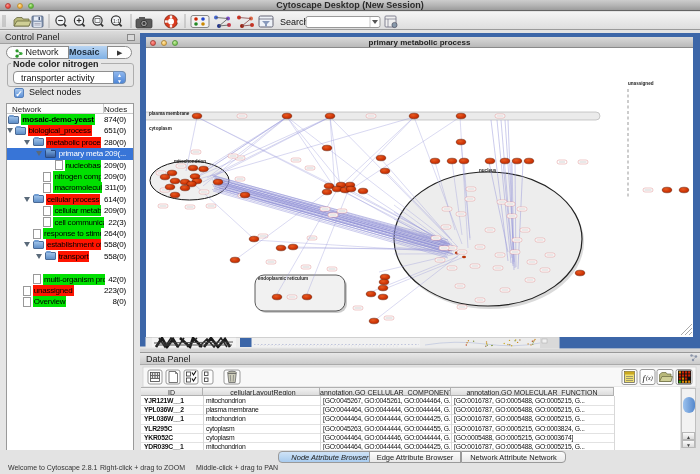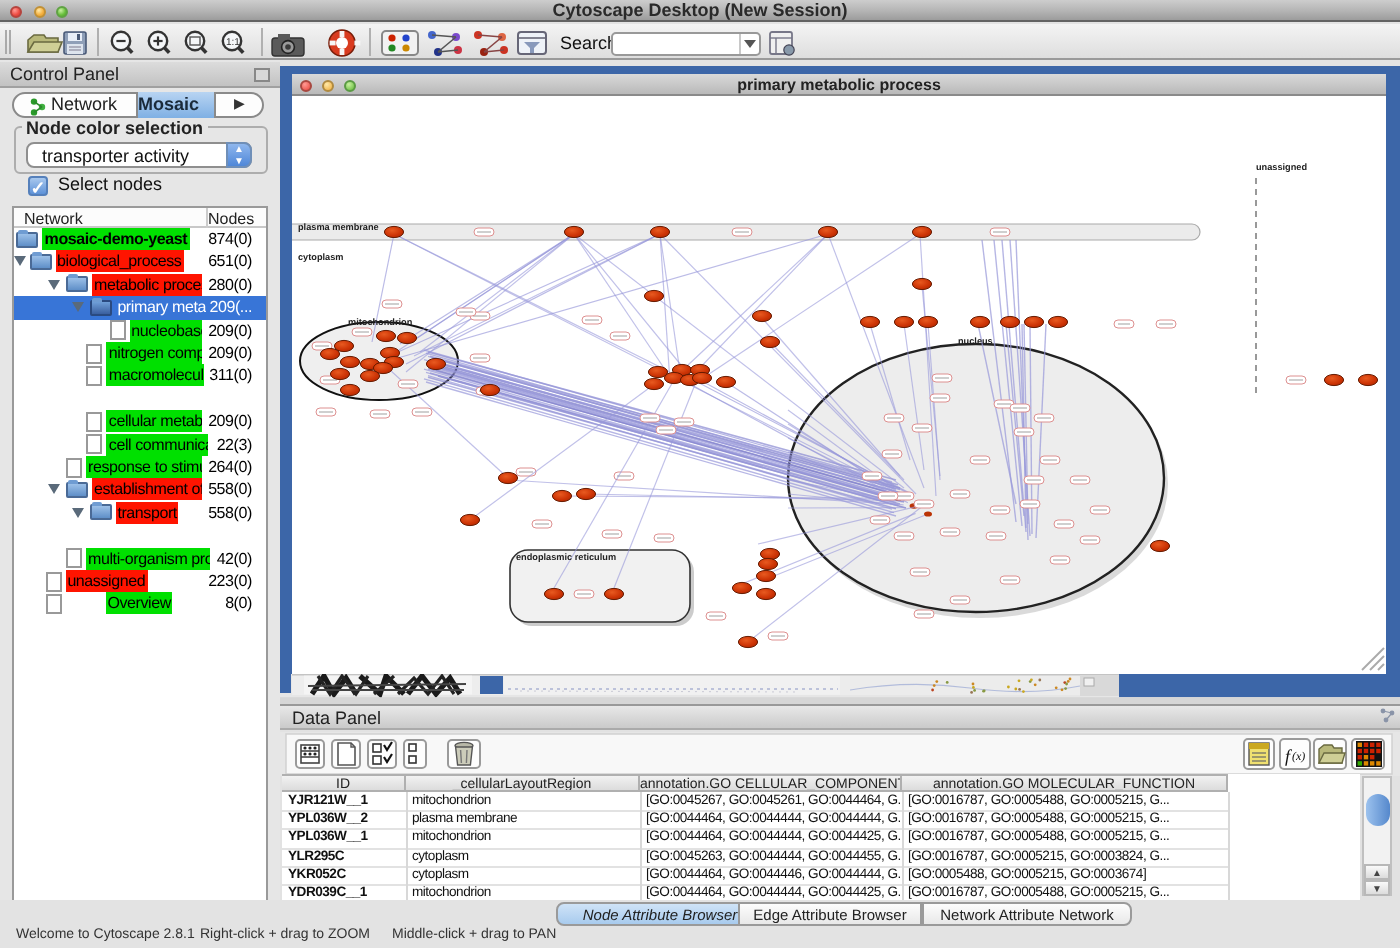--- a/index.html
+++ b/index.html
@@ -151,21 +151,21 @@
 <div class="abs" id="tabnet" style="left:6px; top:46px; width:62px; font-size:9px; line-height:13px; text-align:center;"><svg style="position:absolute;left:9px;top:2.5px;" width="8" height="9" viewBox="0 0 8 9">
       <circle cx="2" cy="1.8" r="1.6" fill="#2a9a2a"></circle>
       <circle cx="6" cy="4.5" r="1.6" fill="#40b040"></circle>
       <circle cx="2" cy="7.2" r="1.6" fill="#2a9a2a"></circle>
       <line x1="2" y1="1.8" x2="6" y2="4.5" stroke="#2a8a2a" stroke-width="0.8"></line>
       <line x1="2" y1="7.2" x2="6" y2="4.5" stroke="#2a8a2a" stroke-width="0.8"></line>
     </svg><span style="margin-left:10px;">Network</span></div>
 <div class="abs" id="tabmosaic" style="left:68px; top:46px;">Mosaic</div>
 <div class="abs" id="tabarr2" style="left:117px; top:46px; font-size:7px; line-height:13px; color:#333;">▶</div>
 <div class="abs" id="fieldset"></div>
-<div class="abs" id="fslegend">Node color selection</div>
+<div class="abs" id="fslegend">Node color nitrogen</div>
 <div class="abs" id="dropdown">transporter activity</div>
 <div class="abs" id="ddbtn">▲<br>▼</div>
 <div class="abs" id="checkbox">✓</div>
 <div class="abs" id="cblabel">Select nodes</div>
 <div class="abs" id="treebox">
 <div id="treehdr">
       <span style="position:absolute;left:5px;top:1px;">Network</span>
       <span style="position:absolute;left:97px;top:1px;">Nodes</span>
       <span style="position:absolute;left:96px;top:0;width:1px;height:10px;background:#ccc;"></span>
     </div>
@@ -201,20 +201,26 @@
 <div class="trow" style="left:0;top:67.0px;width:126px;">
       <span class="file" style="left:36.4px;"></span>
       <span class="tlabel green" style="left:46.4px;max-width:50.6px;">nitrogen compo</span>
       <span class="tnum">209(0)</span>
     </div>
 <div class="trow" style="left:0;top:78.4px;width:126px;">
       <span class="file" style="left:36.4px;"></span>
       <span class="tlabel green" style="left:46.4px;max-width:50.6px;">macromolecule</span>
       <span class="tnum">311(0)</span>
     </div>
+<div class="trow" style="left:0;top:89.8px;width:126px;">
+      <span class="arr" style="left:17px;"></span>
+      <span class="folder" style="left:26px;"></span>
+      <span class="tlabel red" style="left:39px;max-width:64px;">cellular process</span>
+      <span class="tnum">614(0)</span>
+    </div>
 <div class="trow" style="left:0;top:101.2px;width:126px;">
       <span class="file" style="left:36.4px;"></span>
       <span class="tlabel green" style="left:46.4px;max-width:50.6px;">cellular metabo</span>
       <span class="tnum">209(0)</span>
     </div>
 <div class="trow" style="left:0;top:112.60000000000001px;width:126px;">
       <span class="file" style="left:36.4px;"></span>
       <span class="tlabel green" style="left:46.4px;max-width:50.6px;">cell communicat</span>
       <span class="tnum">22(3)</span>
     </div>
@@ -240,21 +246,21 @@
       <span class="tlabel green" style="left:36px;max-width:67px;">multi-organism pro</span>
       <span class="tnum">42(0)</span>
     </div>
 <div class="trow" style="left:0;top:181.0px;width:126px;">
       <span class="file" style="left:15.7px;"></span>
       <span class="tlabel red" style="left:25.7px;max-width:71.3px;">unassigned</span>
       <span class="tnum">223(0)</span>
     </div>
 <div class="trow" style="left:0;top:192.4px;width:126px;">
       <span class="file" style="left:15.7px;"></span>
-      <span class="tlabel green" style="left:25.7px;max-width:71.3px;margin-left:20px;">Overview</span>
+      <span class="tlabel green" style="left:25.7px;max-width:71.3px;">Overview</span>
       <span class="tnum">8(0)</span>
     </div>
 </div>
 
 <div class="abs" id="netwin"></div>
 <div class="abs" id="nettitle">primary metabolic process</div>
 <div class="abs slight" style="left:150px; background:radial-gradient(circle at 35% 30%, #ff9a94, #e8463d); border:0.5px solid #a84840;"></div>
 <div class="abs slight" style="left:161px; background:radial-gradient(circle at 35% 30%, #ffe9a8, #f0ad3a); border:0.5px solid #b08a40;"></div>
 <div class="abs slight" style="left:172px; background:radial-gradient(circle at 35% 30%, #c8f0a0, #62ba38); border:0.5px solid #5a9a44;"></div>
 <div class="abs" id="netcanvas"></div>

